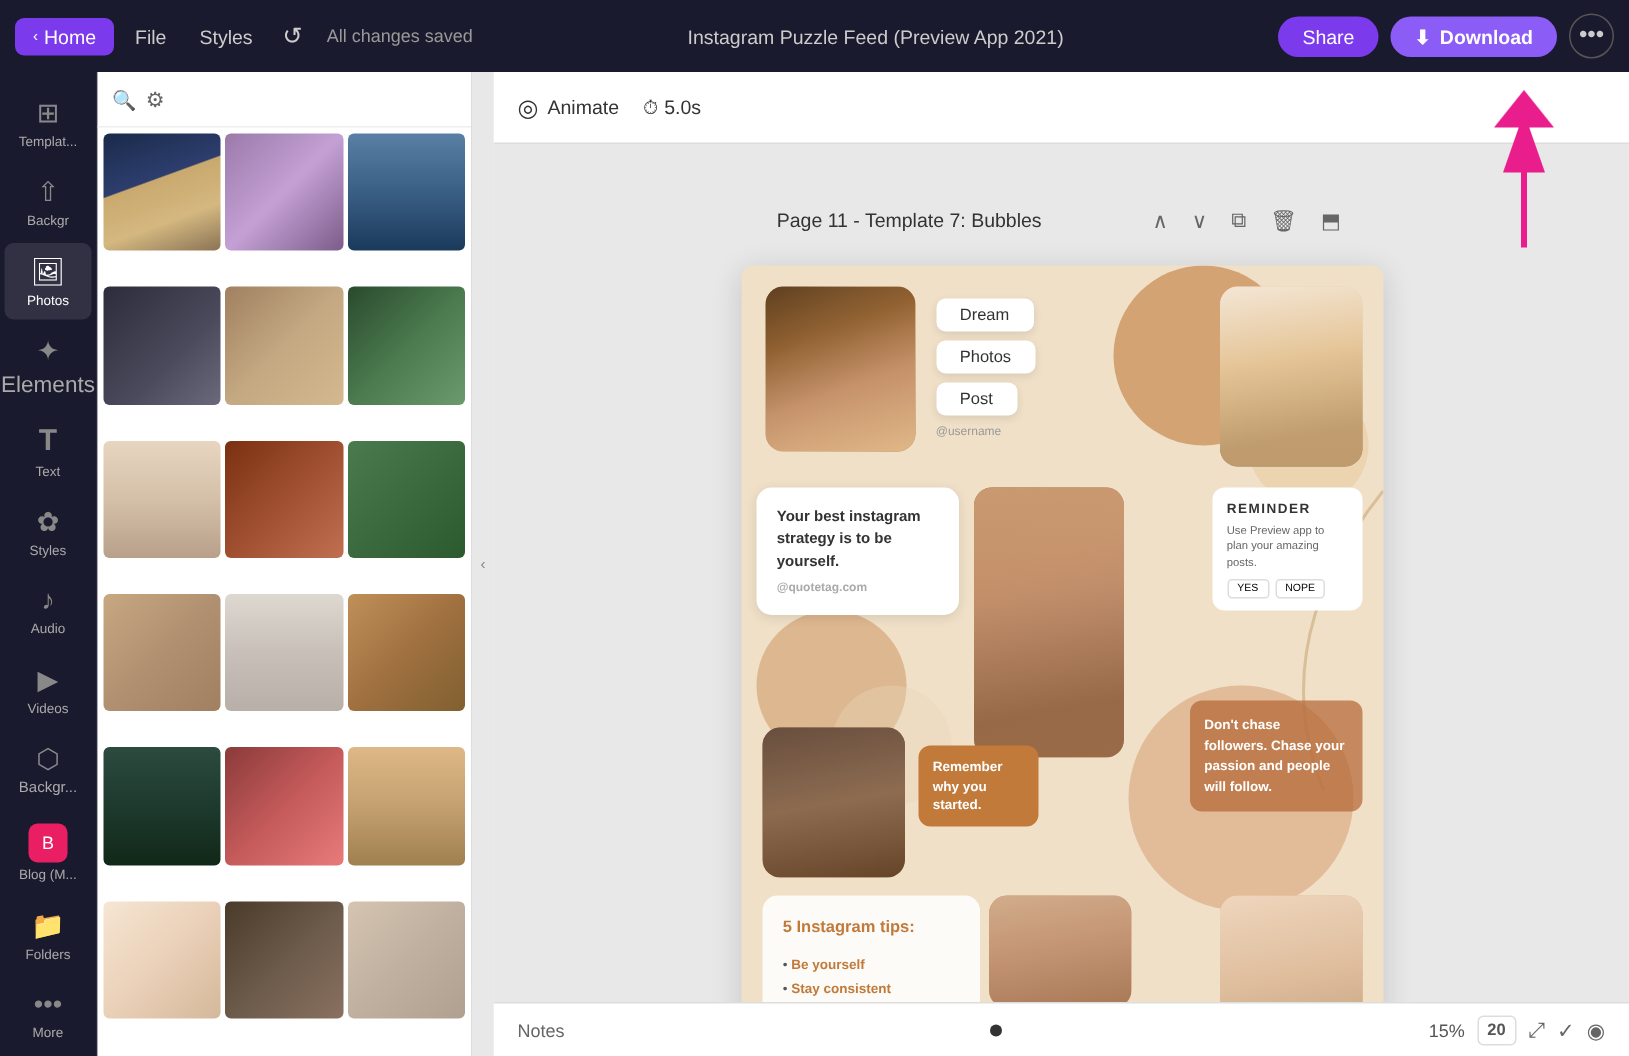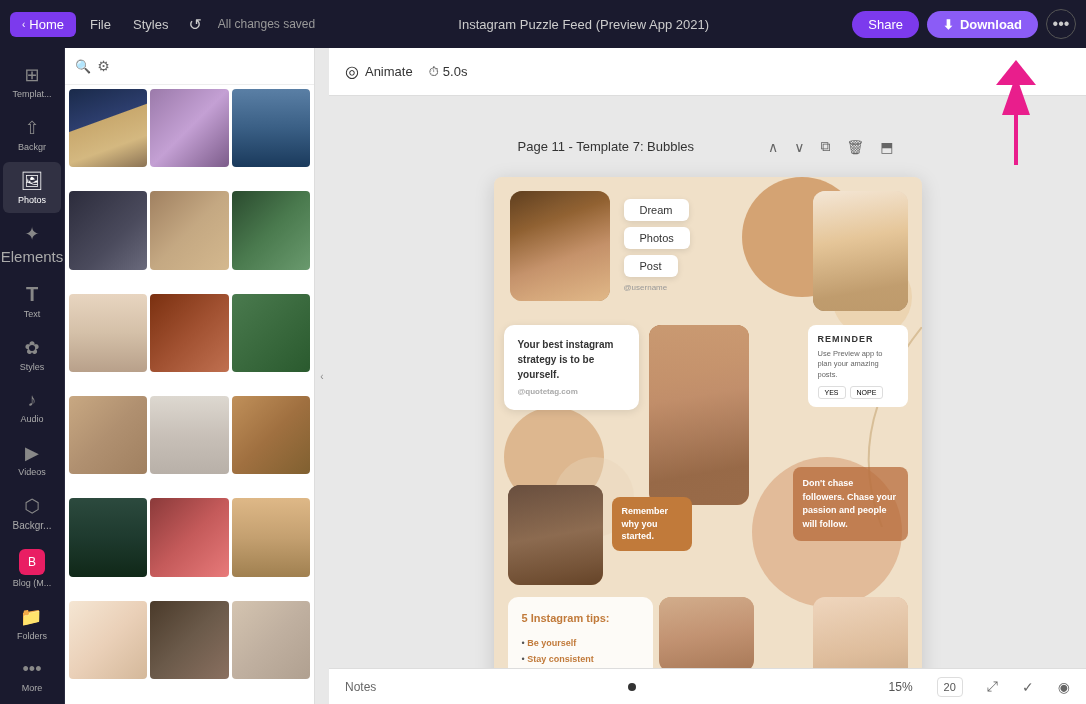--- a/index.html
+++ b/index.html
@@ -157,23 +157,23 @@
     }
 
     
     .bottom-bar {
       height: 36px; background: white; border-top: 1px solid #ddd;
       display: flex; align-items: center; padding: 0 16px; justify-content: space-between;
     }
     .bottom-left { font-size: 12px; color: #666; font-weight: 500; }
     .bottom-center { display: flex; align-items: center; gap: 4px; }
     .page-dot { width: 8px; height: 8px; background: #333; border-radius: 50%; }
-    .bottom-right { display: flex; align-items: center; gap: 24px; }
+    .bottom-right { display: flex; align-items: center; gap: 8px; }
     .zoom-text { font-size: 12px; color: #555; }
-    .bottom-btn { background: transparent; border: 1px solid #ddd; border-radius: 4px; padding: 3px 6px; cursor: pointer; font-size: 11px; color: #555; }
+    .bottom-btn { background: transparent; border: 1px solid #ddd; border-radius: 4px; padding: 3px 6px; cursor: pointer; font-size: 11px; color: #555; font-weight: bold; }
     .bottom-icon-btn { background: transparent; border: none; cursor: pointer; font-size: 14px; color: #666; }
 
     
     .p1 { background: linear-gradient(135deg, #1a1a2e 30%, #2d3a5e 70%, #c9a96e 71%); }
 
     
     .page11-canvas { position: relative; width: 428px; background: #f0e0c8; border-radius: 8px; overflow: hidden; min-height: 510px; box-shadow: 0 4px 20px rgba(0,0,0,0.15); }
   </style>
 </head>
 <body>

